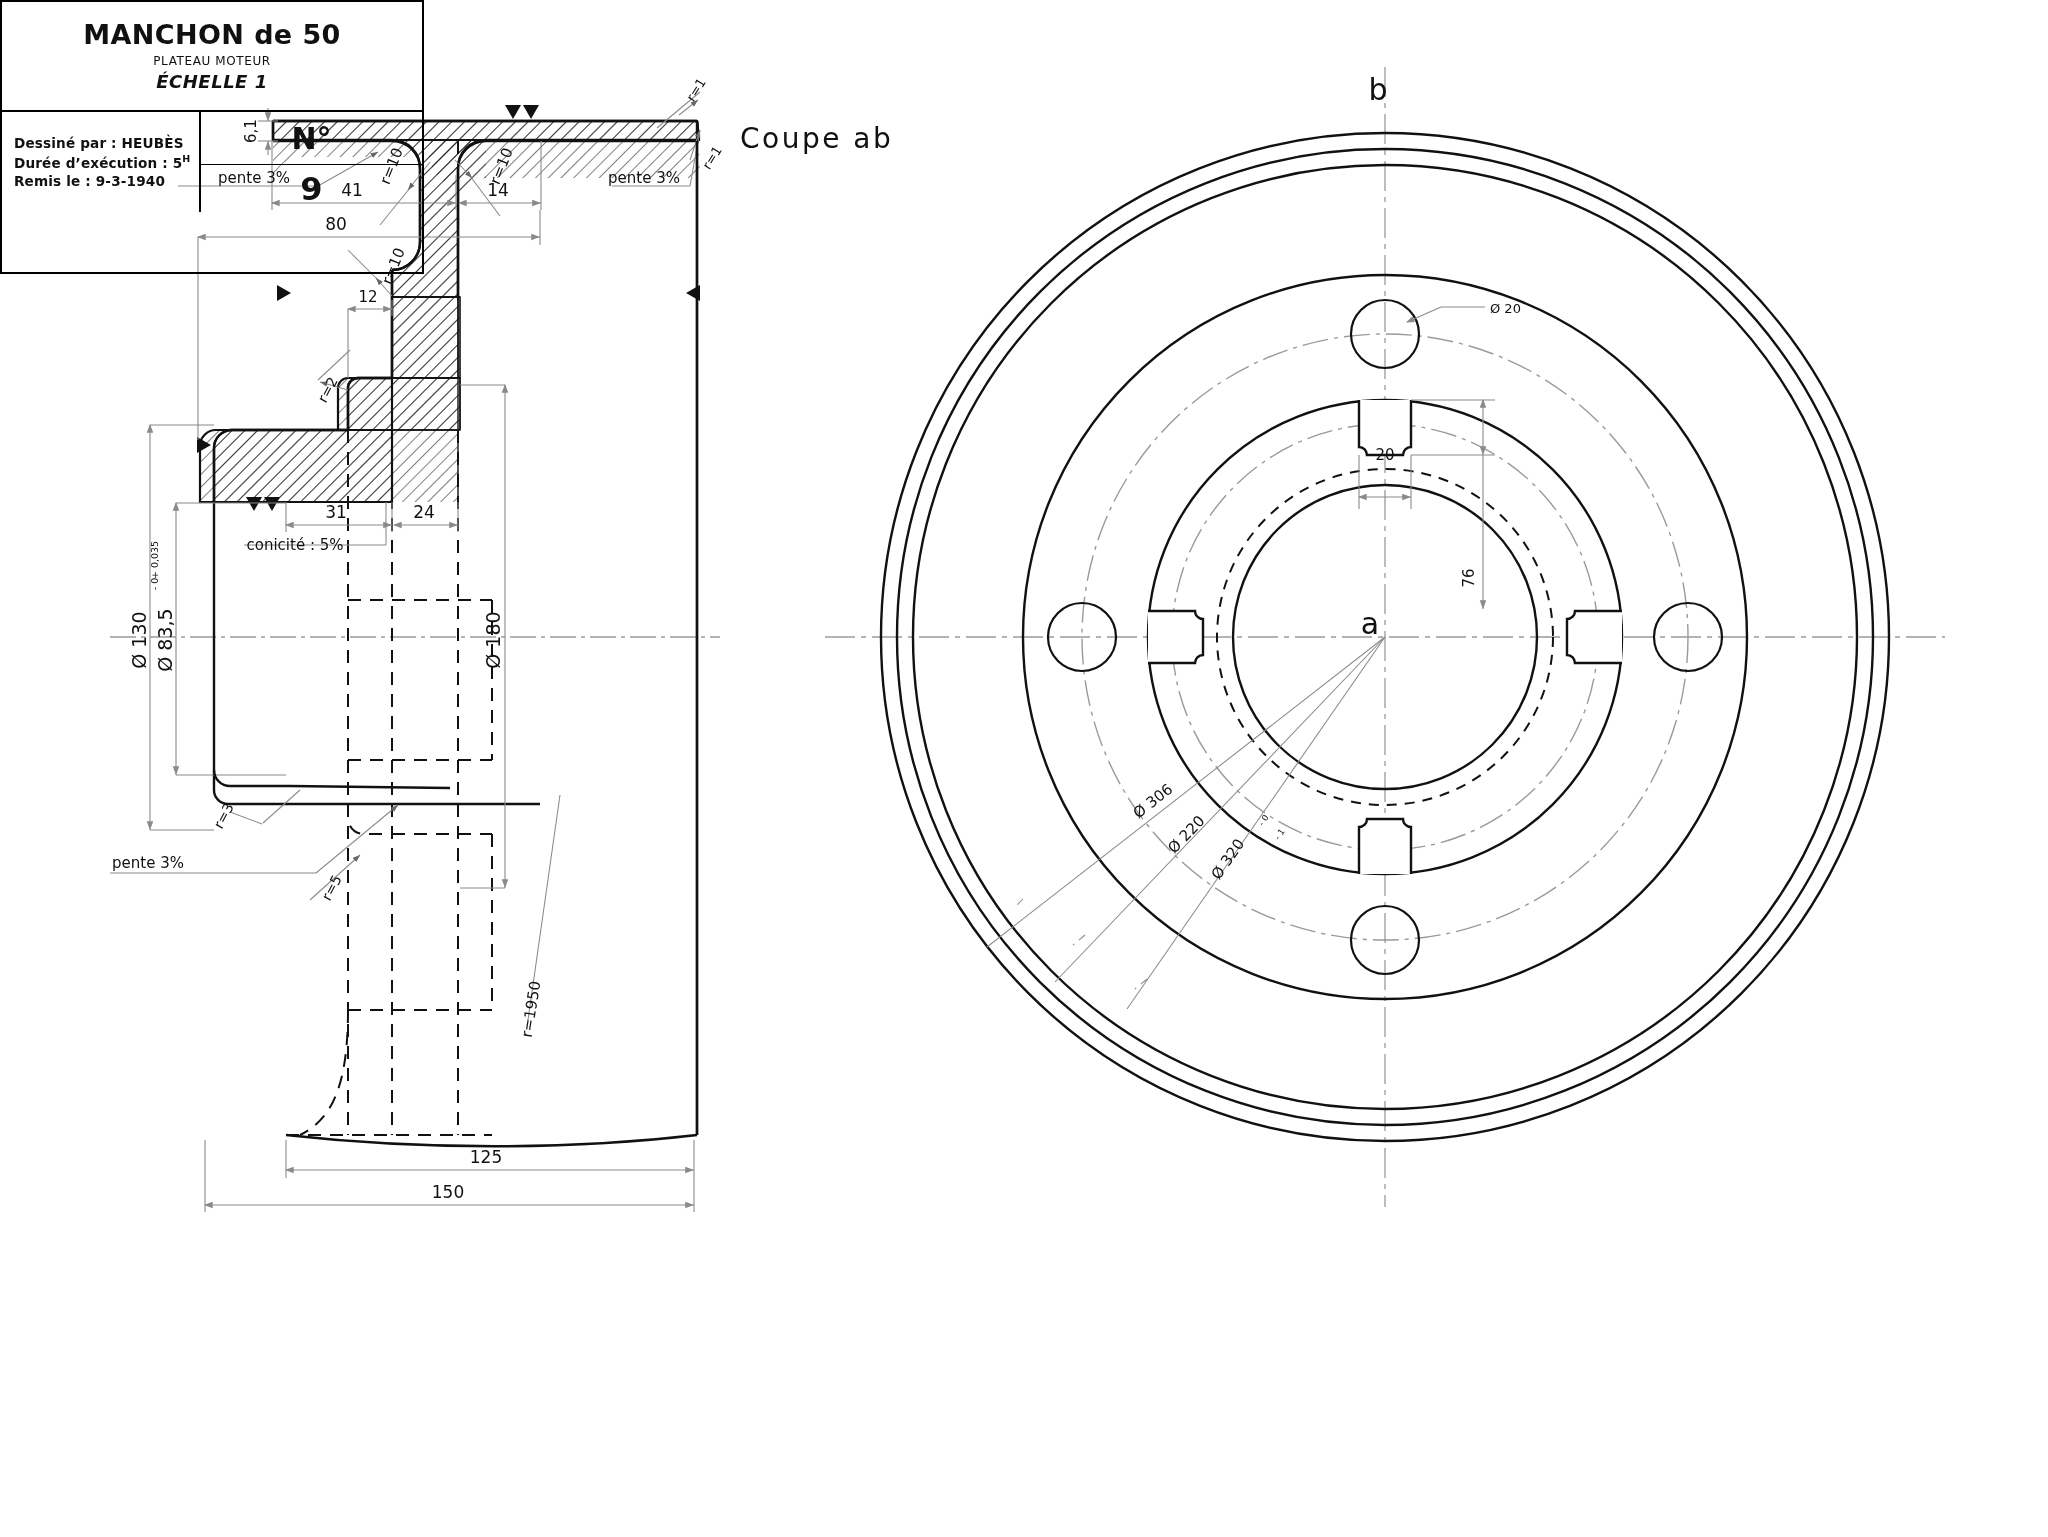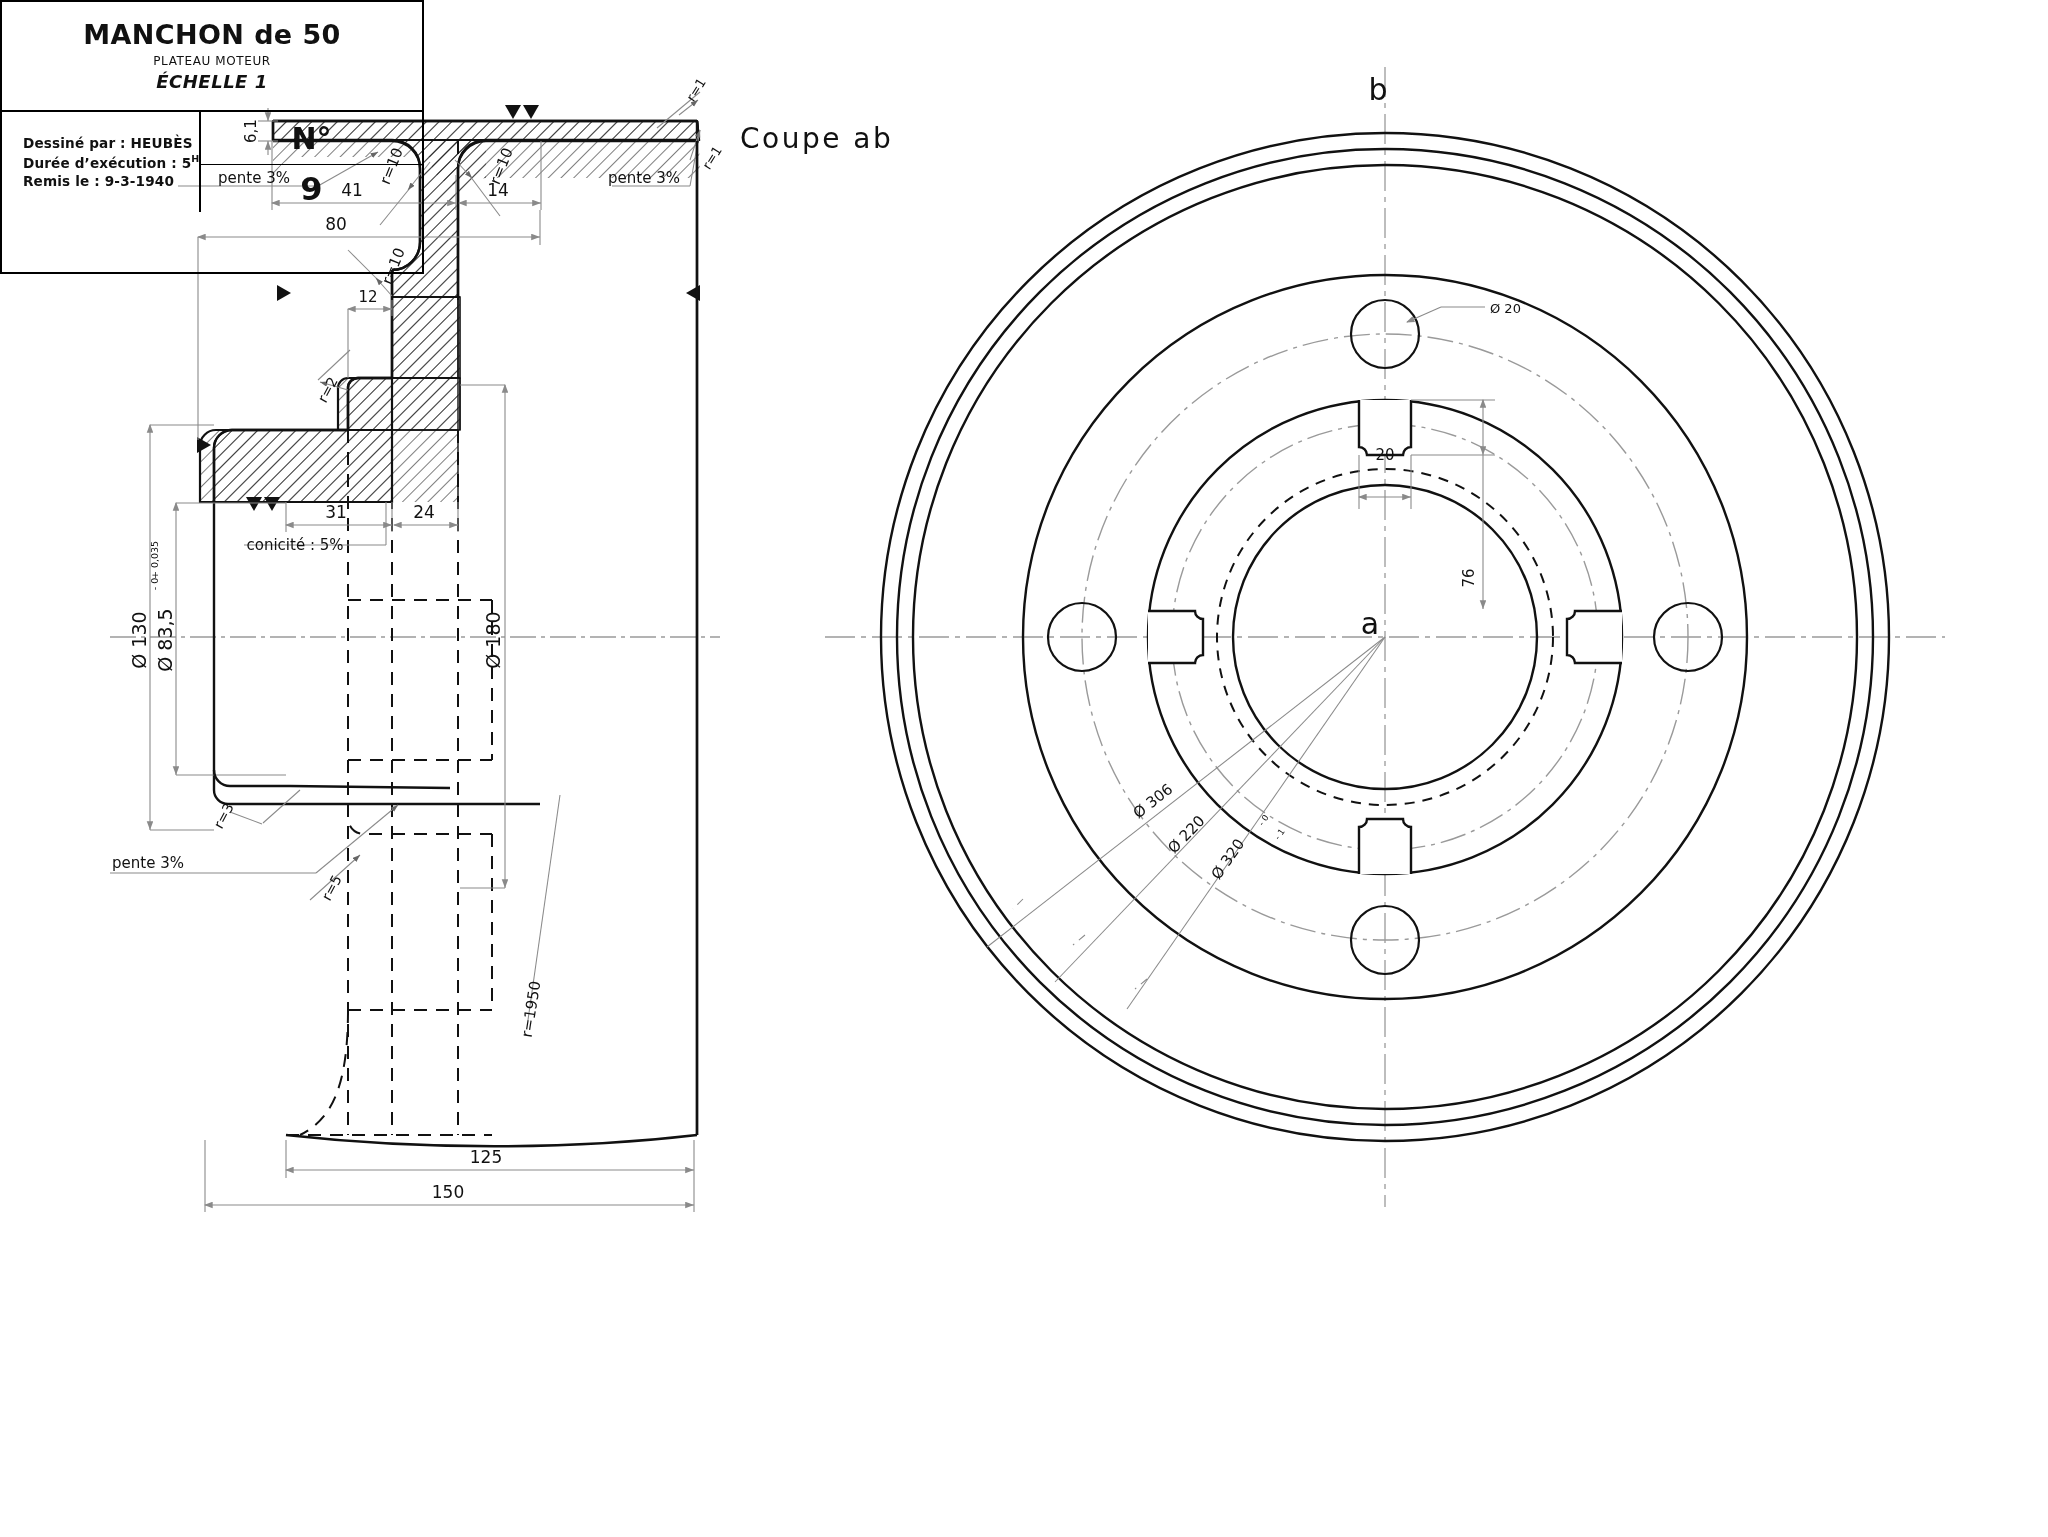--- a/index.html
+++ b/index.html
@@ -10,21 +10,21 @@
   .txt{font-family:"DejaVu Sans","Liberation Sans",sans-serif;fill:#111;}
   #titleblock{left:1622px;top:1322px;width:424px;height:213px;border:0;}
   #tb-main{position:absolute;left:0;top:0;width:424px;height:274px;border:2.5px solid #000;box-sizing:border-box;}
   #tb-top{position:absolute;left:0;top:0;width:100%;height:110px;border-bottom:2.5px solid #000;box-sizing:border-box;
           display:flex;flex-direction:column;align-items:center;justify-content:center;}
   #tb-title{font-size:27px;font-weight:bold;letter-spacing:.4px;line-height:1.08;}
   #tb-sub{font-size:12px;font-weight:normal;letter-spacing:.6px;margin-top:4px;}
   #tb-scale{font-size:18px;font-weight:bold;font-style:italic;letter-spacing:.5px;margin-top:3px;}
   #tb-bottom{position:absolute;left:0;top:110px;width:100%;height:100px;display:flex;}
   #tb-left{width:199px;border-right:2.5px solid #000;box-sizing:border-box;
-           display:flex;flex-direction:column;justify-content:center;padding-left:21px;gap:2px;}
+           display:flex;flex-direction:column;justify-content:center;padding-left:12px;gap:2px;}
   #tb-left div{font-size:13.6px;font-weight:bold;letter-spacing:.15px;white-space:nowrap;}
   #tb-left sup{font-size:9.5px;}
   #tb-mid{width:134px;border-right:2.5px solid #000;box-sizing:border-box;display:flex;flex-direction:column;}
   #tb-mid-top{height:52px;border-bottom:1.6px solid #000;display:flex;align-items:center;justify-content:center;}
   #tb-org{font-size:31px;font-weight:bold;letter-spacing:-.3px;}
   #tb-mid-bot{flex:1;}
   #tb-right{flex:1;display:flex;flex-direction:column;}
   #tb-right-top{height:52px;border-bottom:1.6px solid #000;display:flex;align-items:center;justify-content:center;}
   #tb-no{font-size:30px;font-weight:bold;}
   #tb-right-bot{flex:1;display:flex;align-items:center;justify-content:center;}

